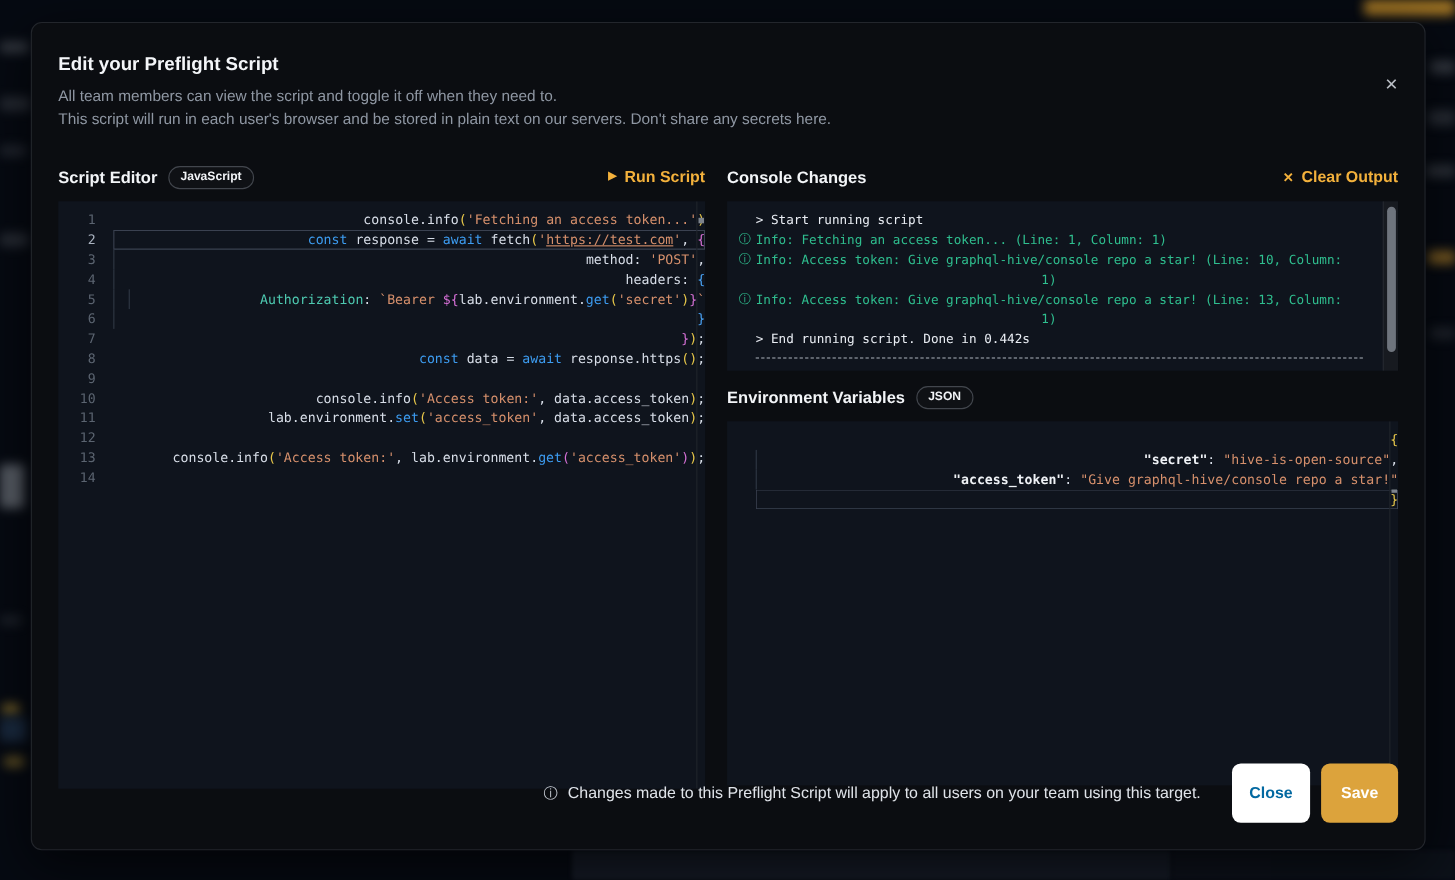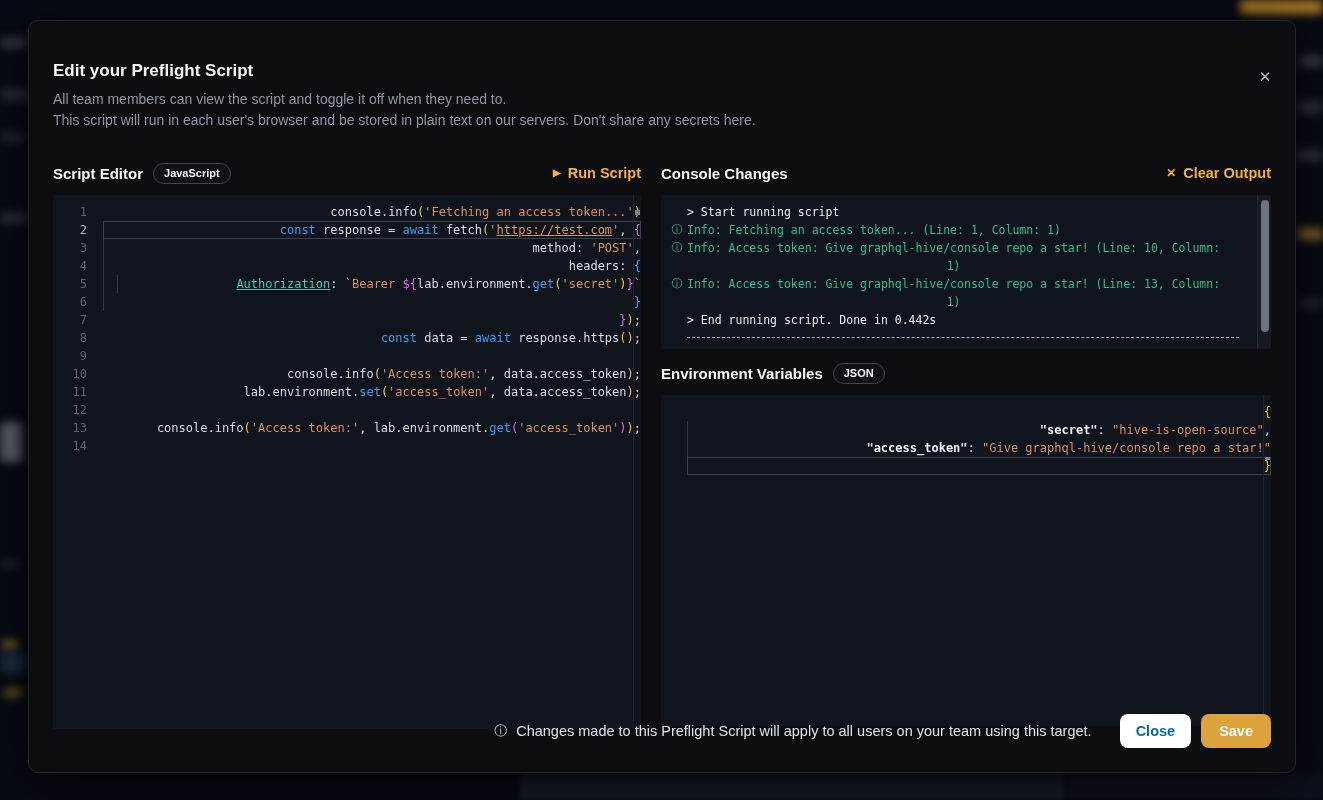--- a/index.html
+++ b/index.html
@@ -10,21 +10,21 @@
   .blob { position:absolute; filter:blur(5px); border-radius:3px; }
 
   
   .modal {
     position:absolute; left:28px; top:20px; width:1268px; height:753px;
     background:#0b0d11; border:1px solid #23262c; border-radius:10px;
     box-shadow:0 12px 48px rgba(0,0,0,.65); padding:24px; color:#e8ecf2;
   }
   .modal-close { position:absolute; top:42px; right:16px; width:28px; height:28px;
     background:none; border:none; color:#b9bdc4; font-size:15px; cursor:pointer; }
-  .m-title { font-size:17px; font-weight:700; color:#f4f6f9; margin-top:16px; }
+  .m-title { font-size:17px; font-weight:700; color:#f4f6f9; margin-top:4px; }
   .m-desc { font-size:14px; color:#8f97a3; line-height:21px; margin-top:8px; }
   .m-desc div { height:21px; }
 
   .columns { display:flex; gap:20px; margin-top:30px; }
   .col-left { width:589px; }
   .col-right { width:611px; }
 
   .section-head { display:flex; align-items:center; height:24px; margin-bottom:10px; }
   .section-title { font-size:15px; font-weight:700; color:#f3f5f8; }
   .badge { margin-left:10px; border:1px solid #42464d; border-radius:999px;
@@ -49,21 +49,21 @@
   .ln-active { color:#a9b2bf; }
   .lc { flex:1; position:relative;text-align:right; }
   .lc-active { box-shadow:inset 0 0 0 1px #3a4150; }
   .guide { position:absolute; top:0; bottom:0; width:1px; background:#303845; }
   .g0 { left:0; } .g1 { left:14px; }
 
   .tok-fg { color:#d8dee8; }
   .tok-kw { color:#3d9cf0; }
   .tok-str { color:#d6906c; }
   .tok-lnk { color:#d6906c; text-decoration:underline; }
-  .tok-typ { color:#4ec9b0;text-decoration:underline; }
+  .tok-typ { color:#4ec9b0; }
   .tok-y { color:#e8c84a; }
   .tok-m { color:#d670d6; }
   .tok-b { color:#4aa3f5; }
   .tok-key { color:#eef1f5; font-weight:700; }
 
   
   #console-output { background:#0f141d; height:154px; position:relative;
     padding:8px 20px 8px 6px; overflow:hidden; }
   .crow { display:flex; align-items:flex-start;
     font-family:"DejaVu Sans Mono", monospace; font-size:11.5px; line-height:18px; }
@@ -81,21 +81,21 @@
 
   
   .footer { position:absolute; left:24px; right:24px; bottom:24px;
     display:flex; align-items:center; justify-content:flex-end; gap:28px; }
   .note { display:flex; align-items:center; gap:9px; color:#dfe3e9; font-size:14.5px; }
   .note .ic { color:#c9ced6; font-size:13px; }
   .btn-row { display:flex; gap:10px; }
   .btn { border:none; border-radius:8px; font-size:14.5px; font-weight:600;
     padding:9px 16px; cursor:pointer; font-family:"Liberation Sans", sans-serif; }
   .btn-close { background:#ffffff; color:#0369a1; }
-  .btn-save { background:#dca33c; color:#ffffff; padding:9px 18px; }
+  .btn-save { background:#dca33c; color:#ffffff; padding:19px 18px; }
 </style>
 </head>
 <body>
 
 <div>
   <div class="blob" style="left:0;top:38px;width:26px;height:10px;background:#4a4f57;opacity:.7"></div>
   <div class="blob" style="left:0;top:88px;width:28px;height:13px;background:#3c414a;opacity:.6"></div>
   <div class="blob" style="left:0;top:132px;width:24px;height:10px;background:#353a43;opacity:.6"></div>
   <div class="blob" style="left:0;top:212px;width:26px;height:12px;background:#40454e;opacity:.6"></div>
   <div class="blob" style="left:0;top:422px;width:22px;height:40px;background:#9aa0a9;opacity:.55"></div>

